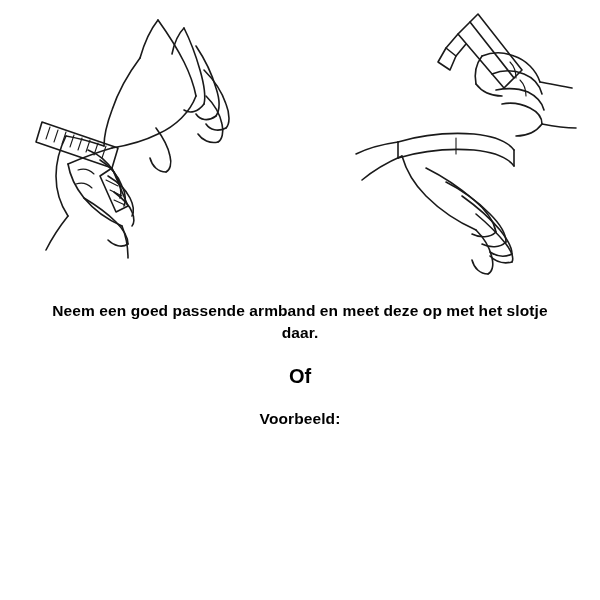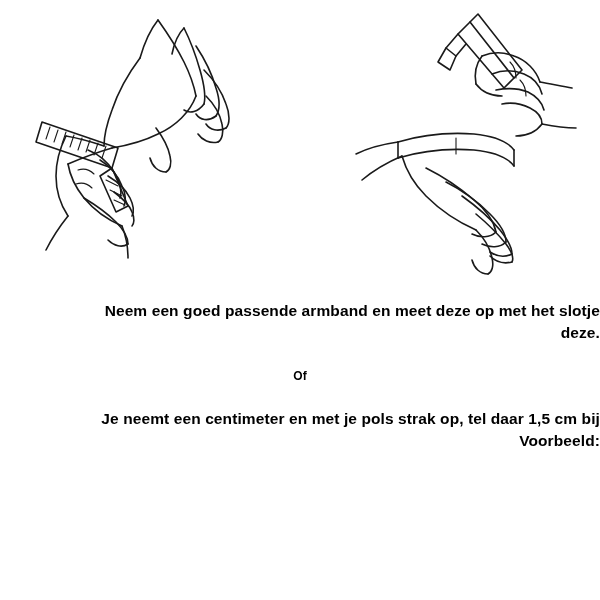--- a/index.html
+++ b/index.html
@@ -37,29 +37,28 @@
     left: 0;
     width: 600px;
     text-align: center;
     color: #000000;
     font-weight: bold;
   }
   .line {
     font-size: 15.5px;
     line-height: 22px;
     letter-spacing: 0.1px;
-    text-align: right;
   }
   .para {
     margin: 0;
     padding: 0;
   }
   .gap-md { height: 22px; }
   .or-line {
-    font-size: 12px;
+    font-size: 20px;
     line-height: 20px;
   }
   .last-line {
     font-size: 15.5px;
     line-height: 22px;
   }
   svg { display: block; }
   .stroke {
     fill: none;
     stroke: #1a1a1a;
@@ -197,25 +196,24 @@
 
           <path d="M204 62 C208 66 210 72 210 78"></path>
           <path d="M214 80 C218 84 220 90 220 96"></path>
         </g>
       </svg>
     </div>
   </div>
 
   <div class="text-block">
     <div class="line para">Neem een goed passende armband en meet deze op met het slotje</div>
-    <div class="line para">deze.</div>
+    <div class="line para">daar.</div>
 
     <div class="gap-md"></div>
 
     <div class="or-line para">Of</div>
 
     <div class="gap-md"></div>
 
-    <div class="line para">Je neemt een centimeter en met je pols strak op, tel daar 1,5 cm bij</div>
     <div class="line para">Voorbeeld:</div>
   </div>
 
 </div>
 
 </body></html>

